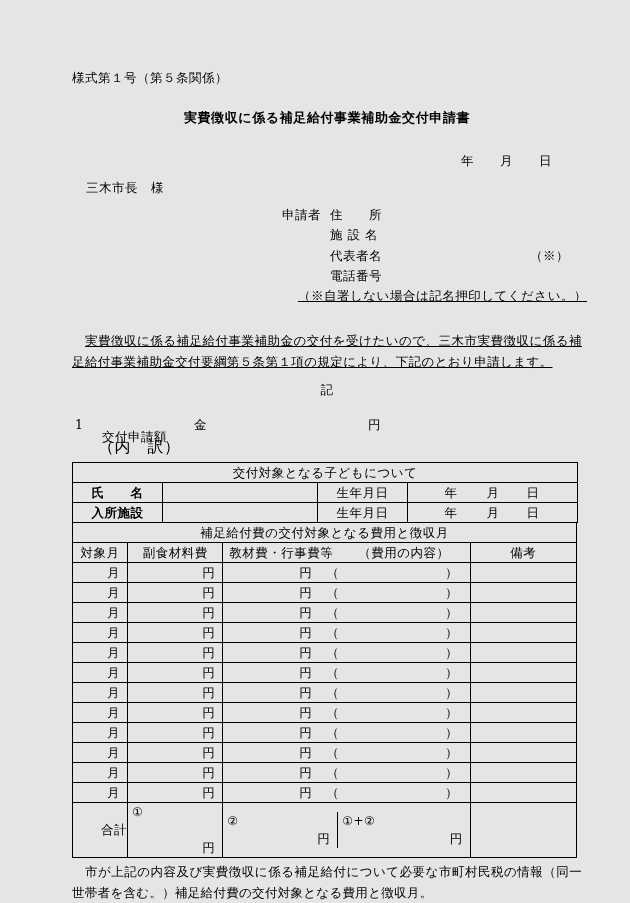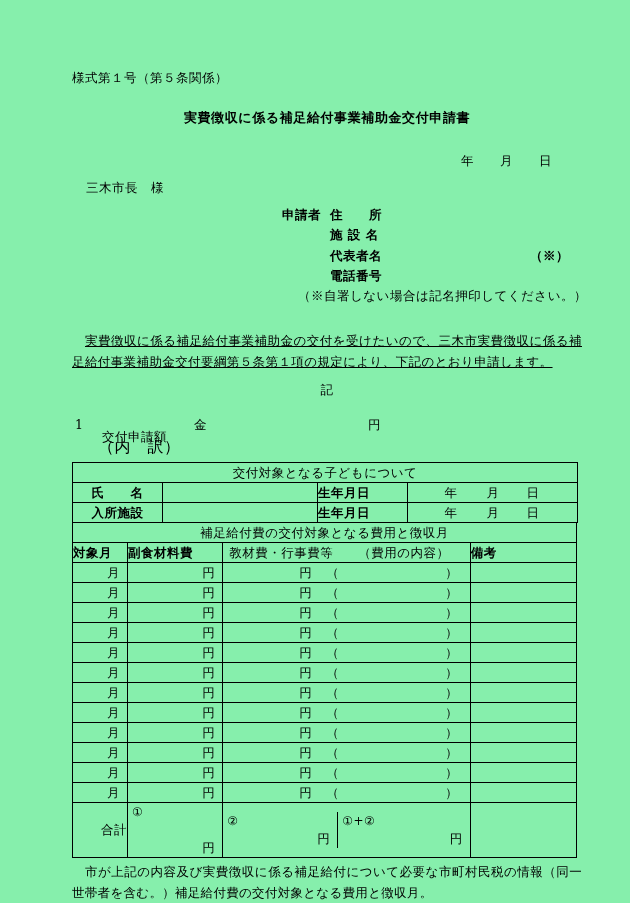--- a/index.html
+++ b/index.html
@@ -8,21 +8,21 @@
     background: #ffffff;
   }
   body {
     font-family: "DejaVu Serif", "Liberation Serif", serif;
     color: #000000;
   }
   #page {
     position: relative;
     width: 630px;
     height: 903px;
-    background: #86efac;
+    background: #e5e5e5;
     overflow: hidden;
     box-sizing: border-box;
   }
   .doc {
     position: absolute;
     left: 72px;
     top: 70px;
     width: 510px;
   }
   .form-no {
@@ -52,33 +52,33 @@
   .applicant-block {
     font-size: 12.5px;
     letter-spacing: 0.5px;
     margin: 0 0 0 0;
     padding-left: 210px;
   }
   .applicant-row {
     position: relative;
     line-height: 1.62;
     white-space: nowrap;
-    font-weight: bold;
   }
   .ap-label { display: inline-block; }
   .ap-lead { display: inline-block; width: 48px; }
   .ap-marker {
     position: absolute;
     left: 248px;
     top: 0;
   }
   .note-row {
     line-height: 1.62;
     padding-left: 16px;
     white-space: nowrap;
+    text-decoration: underline;
   }
   .body-para {
     font-size: 12.5px;
     line-height: 1.68;
     letter-spacing: 0.4px;
     text-align: justify;
     margin: 24px 0 0 0;
     text-indent: 13px;
     text-decoration: underline;
   }
@@ -112,21 +112,21 @@
     font-size: 12.5px;
   }
   table.grid td {
     border: 1px solid #000000;
     padding: 0;
     height: 19px;
     line-height: 19px;
     letter-spacing: 0.5px;
     vertical-align: middle;
   }
-  .c-center { text-align: left; font-weight: bold; }
+  .c-center { text-align: center; }
   .c-right  { text-align: right; padding-right: 7px !important; }
   .sec-head { text-align: center; height: 20px; line-height: 20px; }
   .name-cell { text-align: center; letter-spacing: 4px; font-weight: bold; }
   .ymd-cell { text-align: center; }
   .ymd-cell span.y { display: inline-block; width: 42px; text-align: left; padding-left: 14px;}
   .ymd-cell span.m { display: inline-block; width: 40px; text-align: left; }
   .ymd-cell span.d { display: inline-block; width: 28px; text-align: left; }
 
   .col-month  { width: 55px; }
   .col-food   { width: 95px; }

